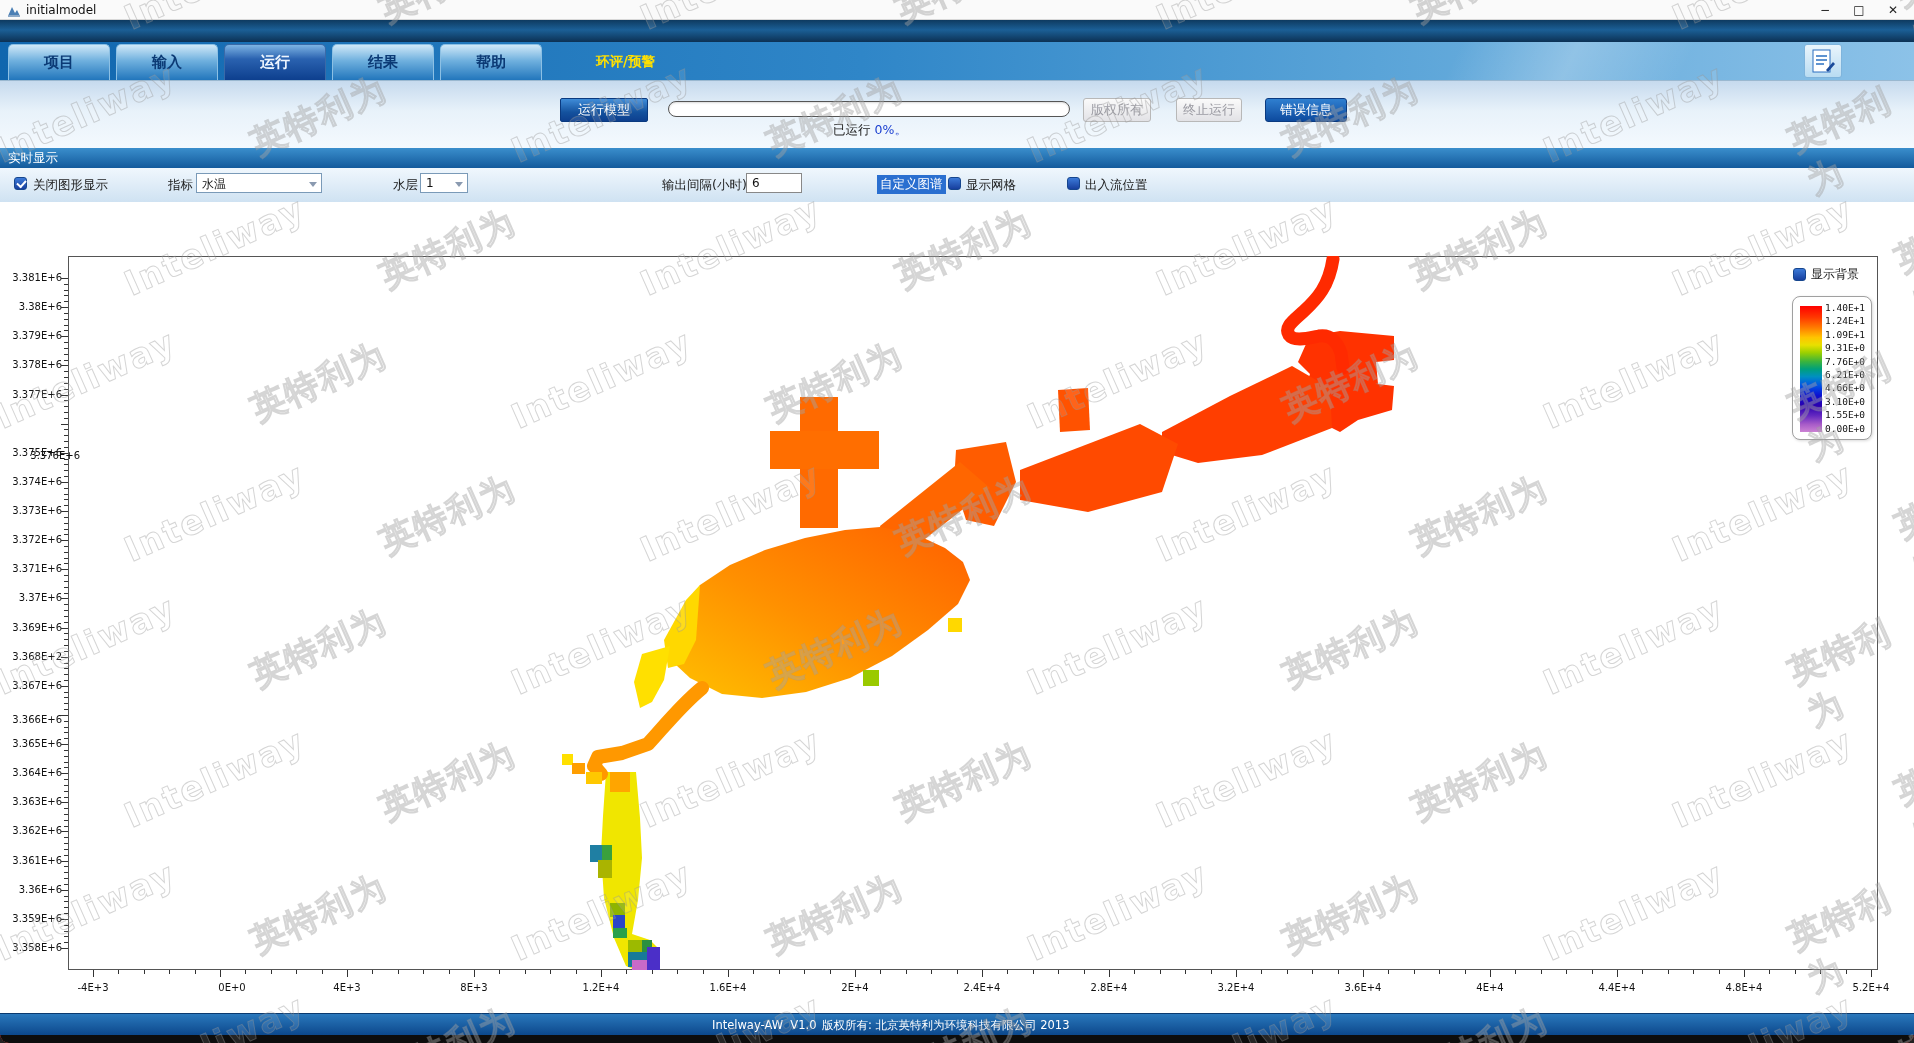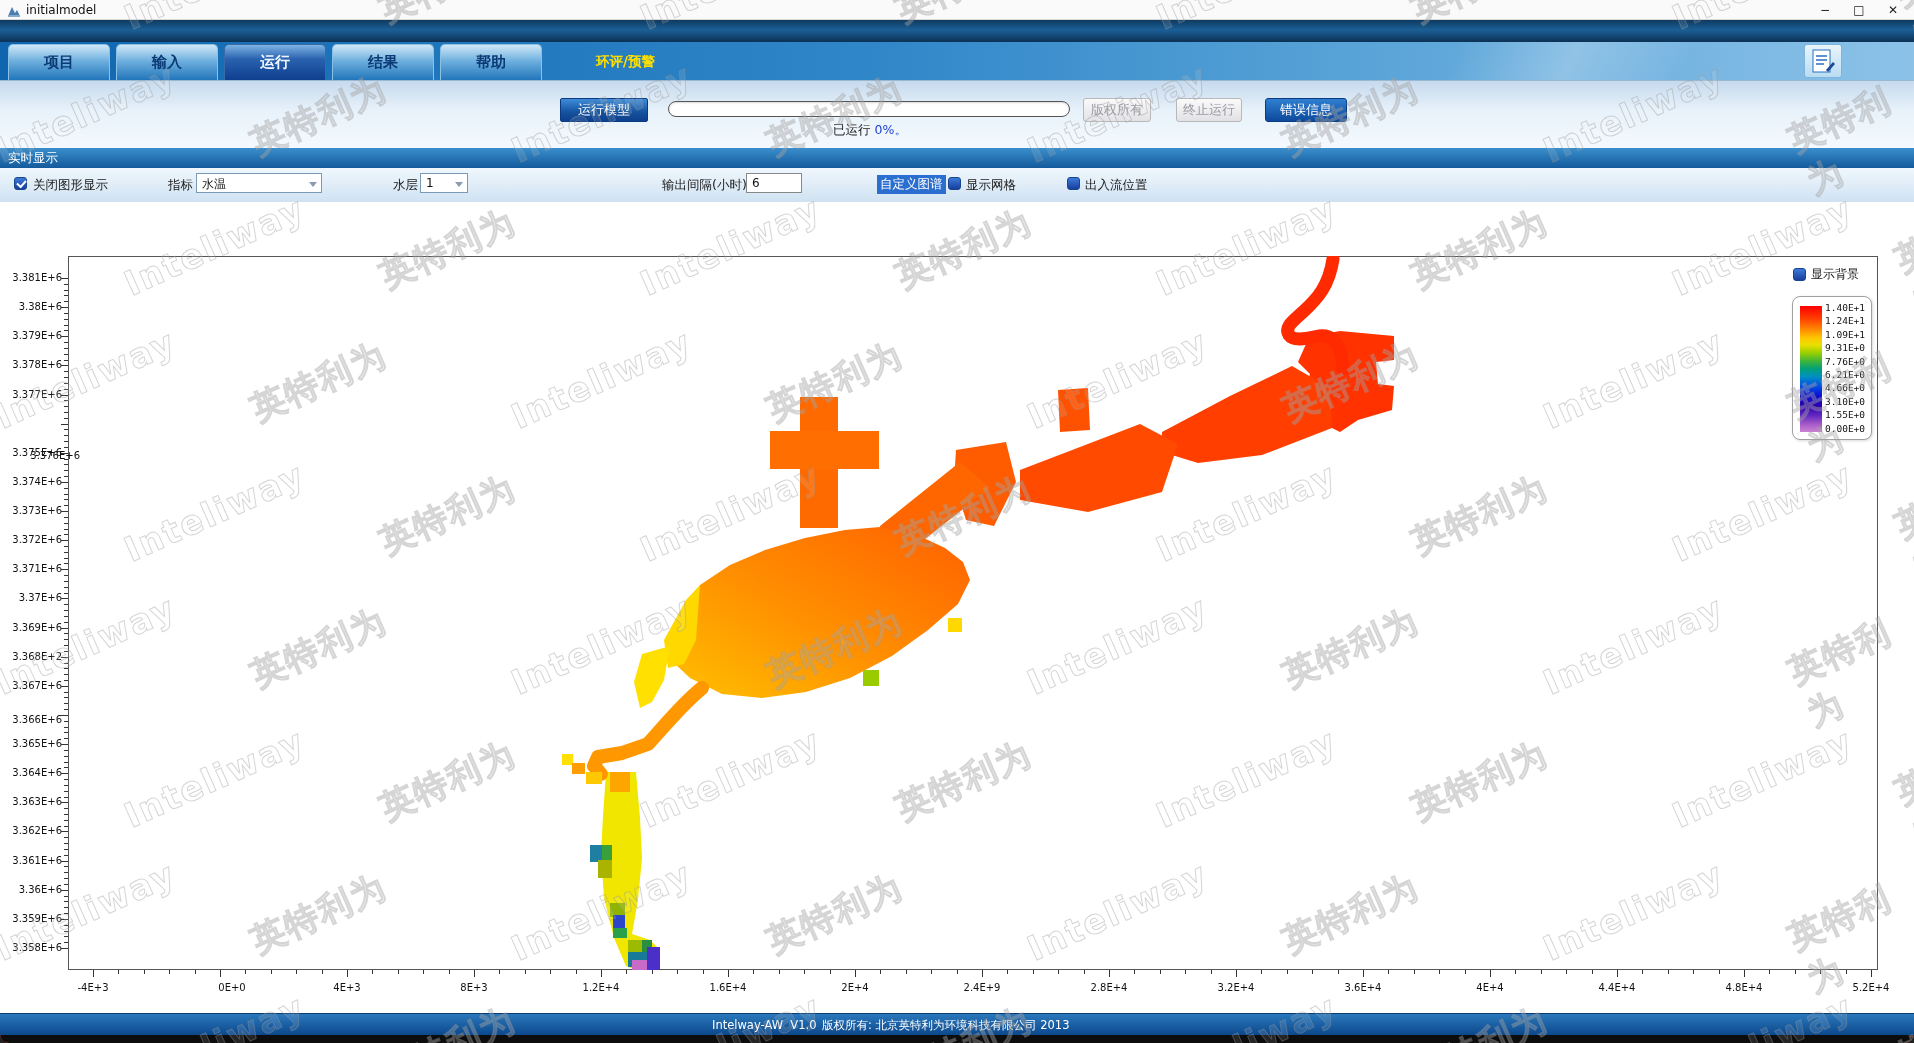--- a/index.html
+++ b/index.html
@@ -346,21 +346,21 @@
         <div class="tickmark" style="left: 753.4px; top: 768px; width: 1px; height: 4px;"></div>
         <div class="tickmark" style="left: 778.8px; top: 768px; width: 1px; height: 4px;"></div>
         <div class="tickmark" style="left: 804.2px; top: 768px; width: 1px; height: 4px;"></div>
         <div class="tickmark" style="left: 829.6px; top: 768px; width: 1px; height: 4px;"></div>
         <div class="xtick-label" style="left: 825px;">2E+4</div>
         <div class="tickmark" style="left: 855px; top: 768px; width: 1px; height: 7px;"></div>
         <div class="tickmark" style="left: 880.4px; top: 768px; width: 1px; height: 4px;"></div>
         <div class="tickmark" style="left: 905.8px; top: 768px; width: 1px; height: 4px;"></div>
         <div class="tickmark" style="left: 931.2px; top: 768px; width: 1px; height: 4px;"></div>
         <div class="tickmark" style="left: 956.6px; top: 768px; width: 1px; height: 4px;"></div>
-        <div class="xtick-label" style="left: 952px;">2.4E+9</div>
+        <div class="xtick-label" style="left: 952px;">2.4E+4</div>
         <div class="tickmark" style="left: 982px; top: 768px; width: 1px; height: 7px;"></div>
         <div class="tickmark" style="left: 1007.4px; top: 768px; width: 1px; height: 4px;"></div>
         <div class="tickmark" style="left: 1032.8px; top: 768px; width: 1px; height: 4px;"></div>
         <div class="tickmark" style="left: 1058.2px; top: 768px; width: 1px; height: 4px;"></div>
         <div class="tickmark" style="left: 1083.6px; top: 768px; width: 1px; height: 4px;"></div>
         <div class="xtick-label" style="left: 1079px;">2.8E+4</div>
         <div class="tickmark" style="left: 1109px; top: 768px; width: 1px; height: 7px;"></div>
         <div class="tickmark" style="left: 1134.4px; top: 768px; width: 1px; height: 4px;"></div>
         <div class="tickmark" style="left: 1159.8px; top: 768px; width: 1px; height: 4px;"></div>
         <div class="tickmark" style="left: 1185.2px; top: 768px; width: 1px; height: 4px;"></div>

